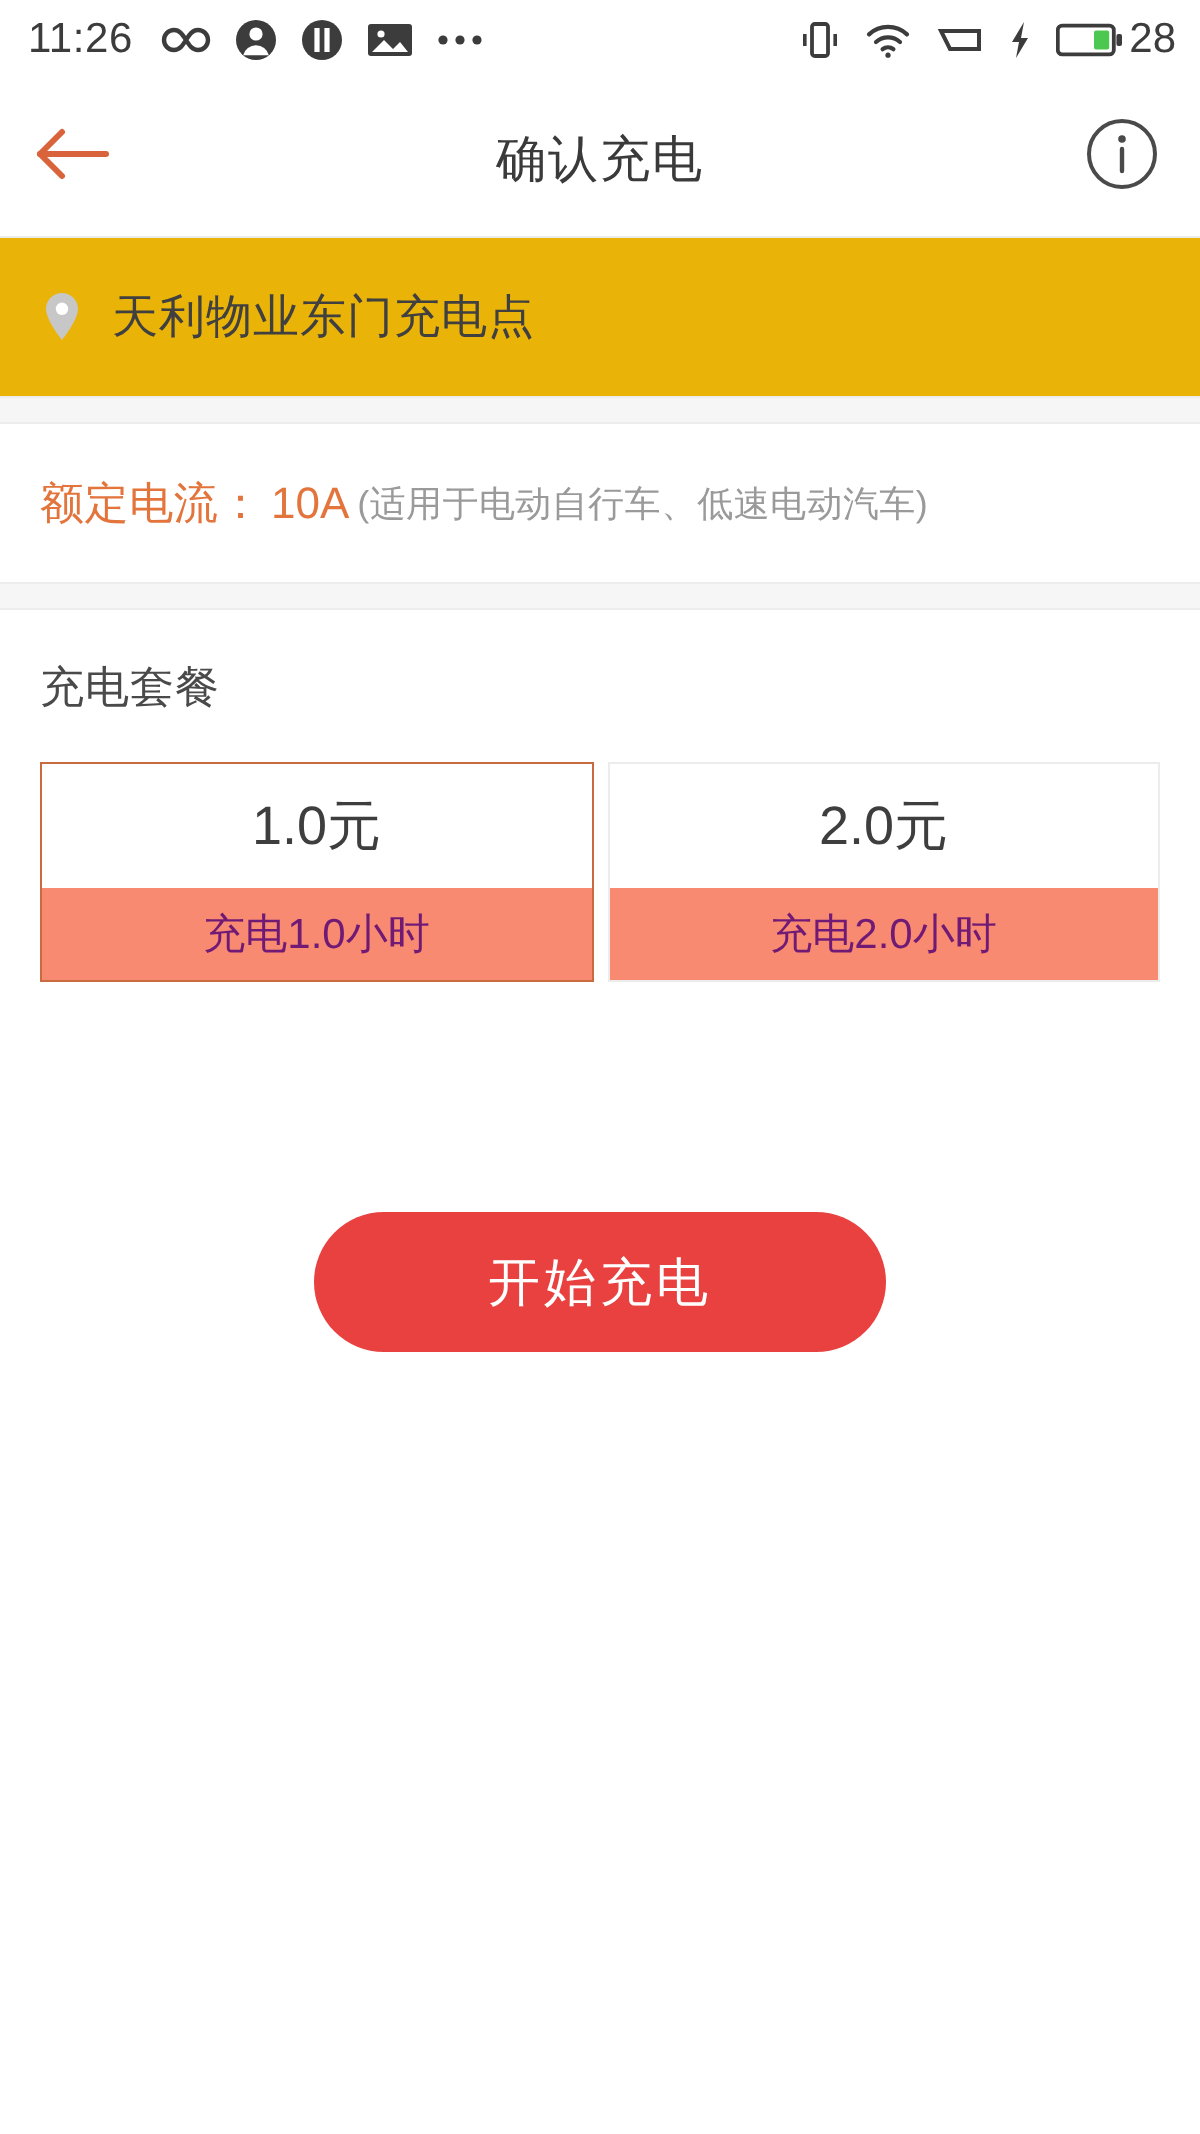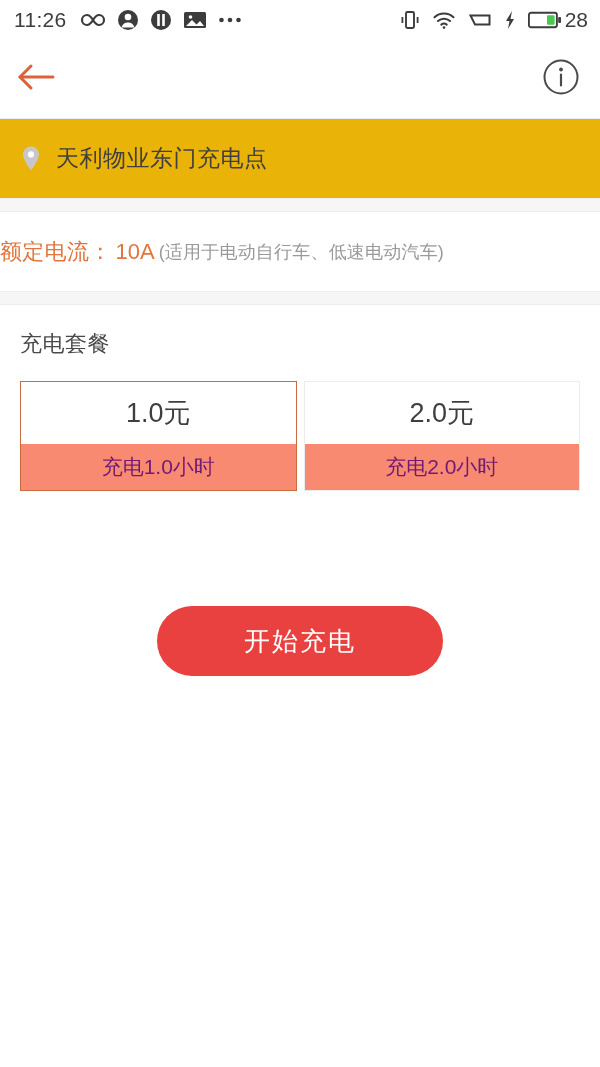--- a/index.html
+++ b/index.html
@@ -114,20 +114,21 @@
   .station-name {
     font-size: 23px;
     color: #404040;
     letter-spacing: 0.5px;
   }
 
   .current-row {
     height: 79px;
     display: flex;
     align-items: center;
+    padding-left: 20px;
     background: #ffffff;
     box-sizing: border-box;
   }
   .cur-label {
     font-size: 22px;
     color: #e2743c;
     letter-spacing: 0.3px;
   }
   .cur-value {
     font-size: 22px;
@@ -306,20 +307,21 @@
 <div class="header">
   <div class="back-btn">
     <span>
       <svg width="40" height="32" viewBox="0 0 40 32">
         <path d="M37 16H4" fill="none" stroke="#d9633a" stroke-width="3" stroke-linecap="round"></path>
         <path d="M15 5L4 16l11 11" fill="none" stroke="#d9633a" stroke-width="3" stroke-linecap="round" stroke-linejoin="round"></path>
       </svg>
     </span>
   </div>
 
+  <div class="header-title">确认充电</div>
 
   <div class="info-btn">
     <span>
       <svg width="38" height="38" viewBox="0 0 38 38">
         <circle cx="19" cy="19" r="16.5" fill="none" stroke="#4a4a4a" stroke-width="2"></circle>
         <circle cx="19" cy="11.5" r="1.9" fill="#4a4a4a"></circle>
         <path d="M19 16.5v11" fill="none" stroke="#4a4a4a" stroke-width="2.2" stroke-linecap="round"></path>
       </svg>
     </span>
   </div>

